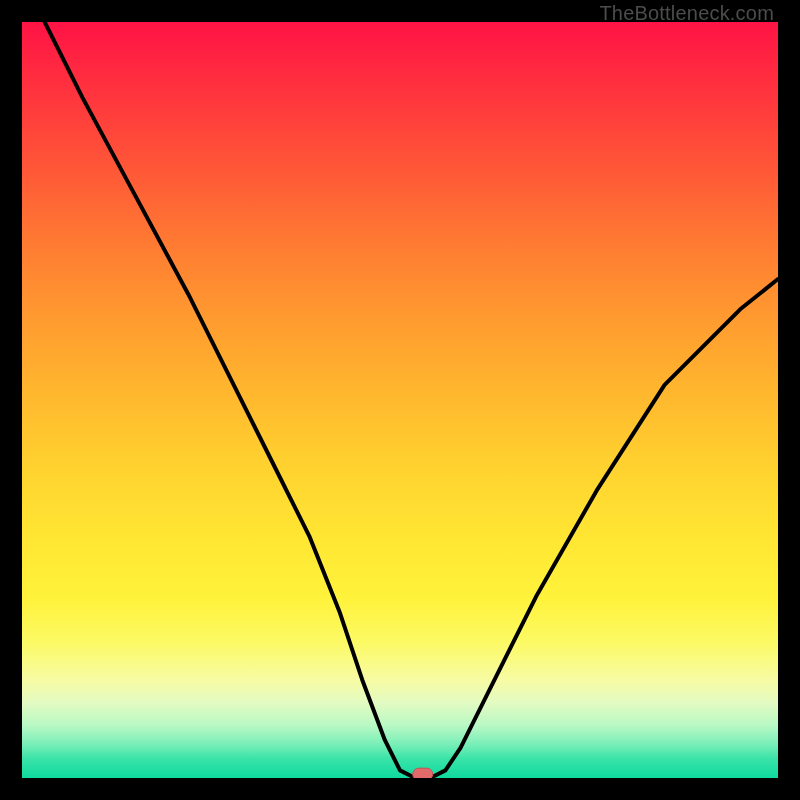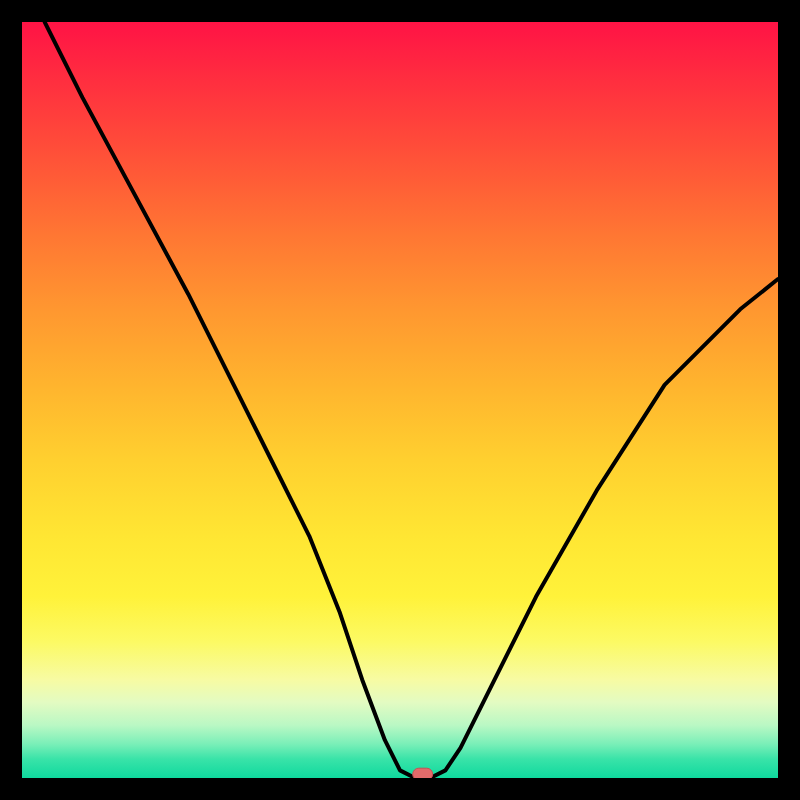--- a/index.html
+++ b/index.html
@@ -73,20 +73,21 @@
   .marker {
     fill: #e26a6a;
     stroke: #c94f55;
     stroke-width: 1;
   }
 </style>
 </head>
 <body>
 
 <div class="frame">
+  <div class="watermark">TheBottleneck.com</div>
   <div class="plot-area">
     <div class="gradient"></div>
     <svg class="curve" viewBox="0 0 756 756" preserveAspectRatio="none">
       <path d="M22.7 0.0 L60.5 75.6 L113.4 173.9 L166.3 272.2 L211.7 362.9 L249.5 438.5 L287.3 514.1 L317.5 589.7 L340.2 657.7 L362.9 718.2 L378.0 748.4 L393.1 756.0 L408.2 756.0 L423.4 748.4 L438.5 725.8 L468.7 665.3 L514.1 574.6 L574.6 468.7 L642.6 362.9 L718.2 287.3 L756.0 257.0"></path>
       <rect class="marker" x="390.7" y="746.2" width="20" height="12" rx="6" ry="6"></rect>
     </svg>
   </div>
 </div>
 
 </body></html>

